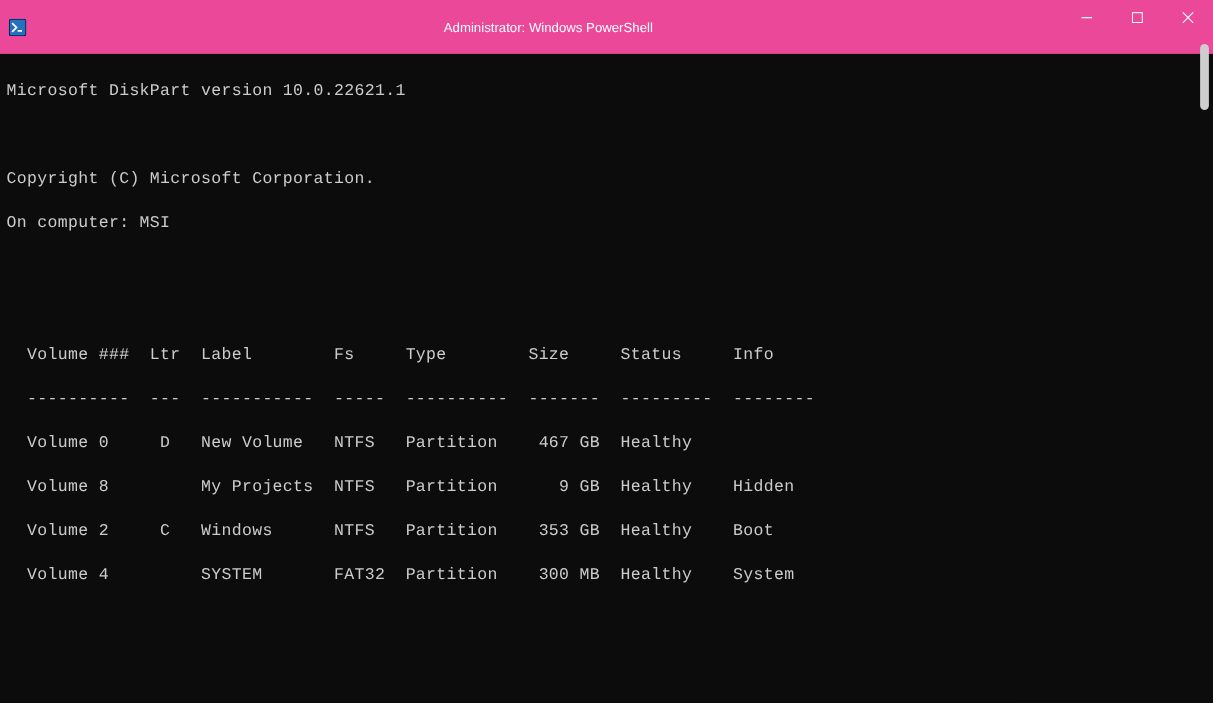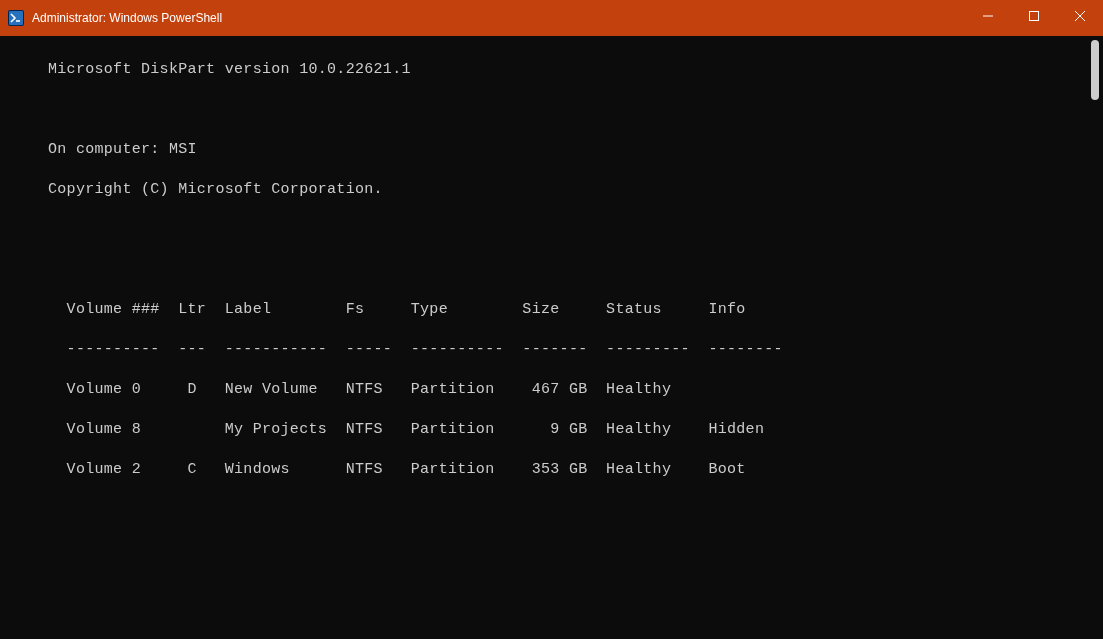--- a/index.html
+++ b/index.html
@@ -7,26 +7,27 @@
     background: #0c0c0c;
     font-family: Consolas, 'Courier New', monospace;
     font-size: 15px;
     color: #cccccc;
     width: 1103px;
     height: 639px;
     overflow: hidden;
     position: relative;
   }
   .titlebar {
-    height: 36px;
-    background: #c2410c;
+    height: 49px;
+    background: #ec4899;
     display: flex;
     align-items: center;
     padding-left: 8px;
     position: relative;
+    text-align: center;
   }
   .titlebar-icon {
     width: 16px;
     height: 16px;
     margin-right: 8px;
     display: inline-flex;
   }
   .titlebar-title {
     color: #ffffff;
     font-family: 'Segoe UI', sans-serif;
@@ -54,21 +55,21 @@
   }
   .scrollbar {
     position: absolute;
     right: 4px;
     top: 40px;
     width: 8px;
     height: 60px;
     background: #cdcdcd;
     border-radius: 4px;
   }
-  .row { display: block; margin-left: 42px; }
+  .row { display: block; }
 </style>
 </head>
 <body>
 
 <div class="titlebar">
   <span class="titlebar-icon">
     <svg width="16" height="16" viewBox="0 0 16 16">
       <rect x="0" y="0" width="16" height="16" rx="2" fill="#012456"></rect>
       <rect x="1" y="1" width="14" height="14" rx="1" fill="#2671be"></rect>
       <path d="M3 4 L7 8 L3 12" stroke="#ffffff" stroke-width="1.6" fill="none"></path>
@@ -94,29 +95,30 @@
         </svg>
     </div>
   </div>
 </div>
 
 <div class="scrollbar"></div>
 
 <div class="terminal">
 <span class="row">Microsoft DiskPart version 10.0.22621.1</span>
 <span class="row"> </span>
+<span class="row">Copyright (C) Microsoft Corporation.</span>
 <span class="row">On computer: MSI</span>
-<span class="row">Copyright (C) Microsoft Corporation.</span>
 <span class="row"> </span>
 <span class="row"> </span>
 <span class="row">  Volume ###  Ltr  Label        Fs     Type        Size     Status     Info</span>
 <span class="row">  ----------  ---  -----------  -----  ----------  -------  ---------  --------</span>
 <span class="row">  Volume 0     D   New Volume   NTFS   Partition    467 GB  Healthy</span>
 <span class="row">  Volume 8         My Projects  NTFS   Partition      9 GB  Healthy    Hidden</span>
 <span class="row">  Volume 2     C   Windows      NTFS   Partition    353 GB  Healthy    Boot</span>
+<span class="row">  Volume 4         SYSTEM       FAT32  Partition    300 MB  Healthy    System</span>
 
 
 
 
 
 
 
 
 
 

